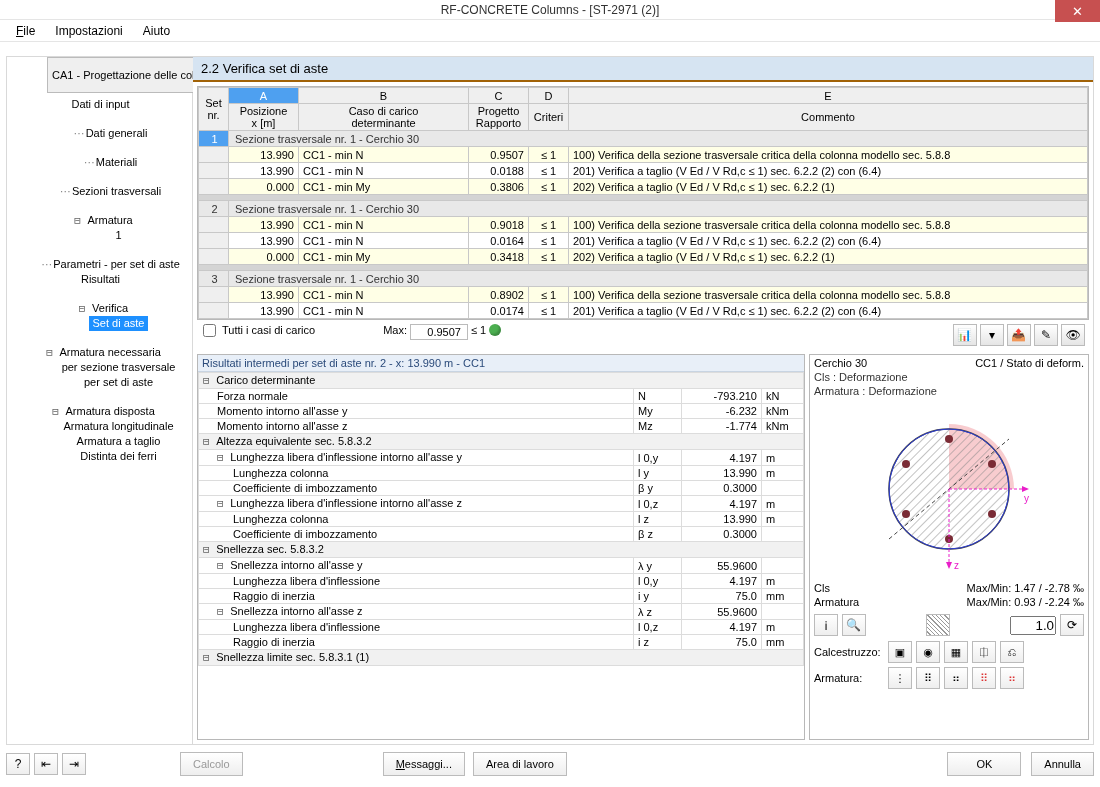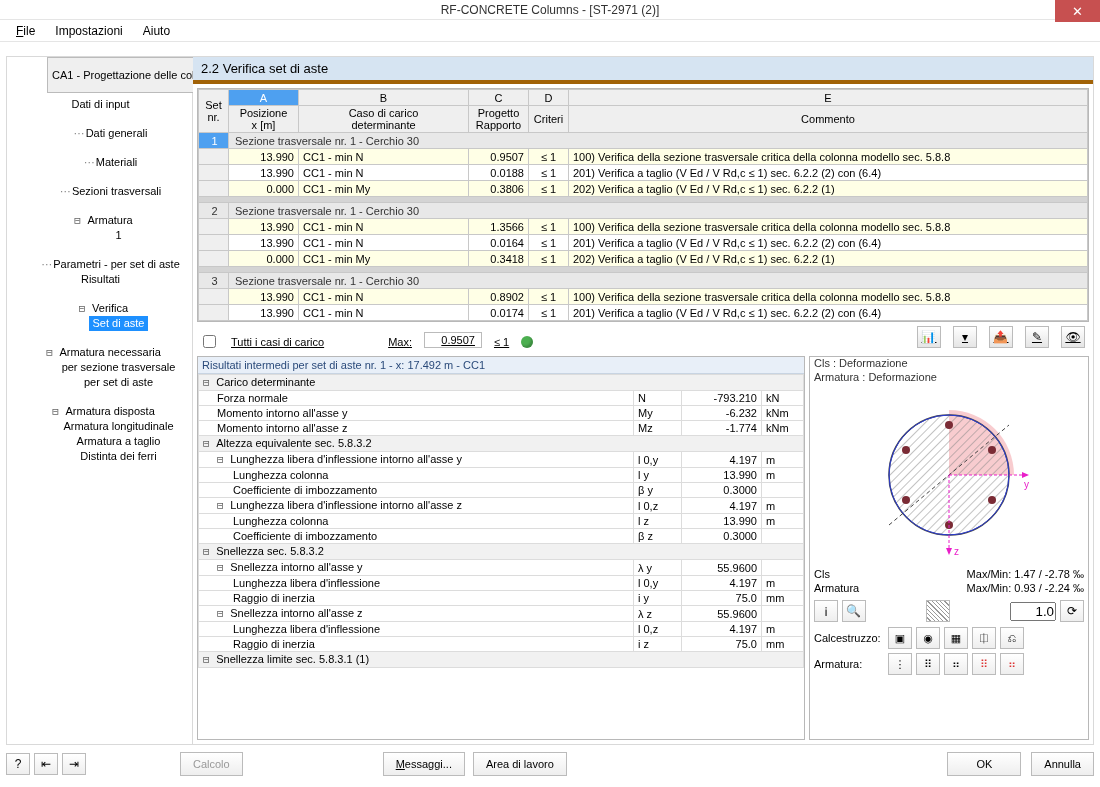--- a/index.html
+++ b/index.html
@@ -14,39 +14,39 @@
 .sidebar select { width: 100%; font-size: 11px; height: 36px; border: 1px solid #bbb; margin-left: 40px; }
 .tree { flex: 1; padding: 4px 2px; font-size: 11px; line-height: 15px; overflow: hidden; }
 .tree .row { white-space: nowrap; padding: 0 2px; text-align: center; }
 .tree .row.lvl1 { padding-left: 4px; }
 .tree .row.lvl2 { padding-left: 24px; margin-top: 14px; }
 .tree .row.lvl2 .dots::before { content: "⋯ "; color: #888; letter-spacing: -1px; }
 .tree .row.lvl3 { padding-left: 40px; }
 .tree .branch::before { content: "⊟ "; color: #666; font-family: monospace; margin-left: -14px; }
 .tree .sel { background: #1e90ff; color: #fff; padding: 0 4px; display: inline-block; }
 .main { flex: 1; display: flex; flex-direction: column; background: #fff; overflow: hidden; }
-.section-title { background: #d6e4f2; padding: 4px 8px; font-size: 13px; border-bottom: 4px solid #a16207; }
+.section-title { background: #d6e4f2; padding: 4px 8px; font-size: 13px; border-bottom: 2px solid #a16207; }
 .grid-area { padding: 4px; display: flex; flex-direction: column; }
 .grid { border: 1px solid #b8b8b8; }
 .grid table { border-collapse: collapse; width: 100%; font-size: 11px; }
 .grid th, .grid td { border: 1px solid #c8c8c8; padding: 1px 4px; height: 16px; }
 .grid th { background: #efefef; font-weight: normal; text-align: center; }
 .grid th.letter { background: #efefef; }
 .grid th.letter.active { background: #4ea0f0; color: #fff; }
 .grid td.seg-h { background: #d4d4d4; }
 .grid td.row-h { background: #efefef; text-align: center; }
 .grid td.row-h.active { background: #4ea0f0; color: #fff; }
 .grid td.num { text-align: right; background: #ffffe6; }
 .grid td.num.w { background: #fff; }
 .grid td.txt { text-align: left; background: #ffffe6; }
 .grid td.txt.w { background: #fff; }
 .grid td.ctr { text-align: center; background: #ffffe6; }
 .grid td.ctr.w { background: #fff; }
 .grid .sect-row td { background: #e8e8e8; color: #333; padding-left: 6px; }
-.ctrl-row { display: flex; align-items: flex-end; padding: 4px 4px 4px 6px; font-size: 11px; gap: 12px; text-decoration: underline; }
+.ctrl-row { display: flex; align-items: flex-start; padding: 4px 4px 4px 6px; font-size: 11px; gap: 3px; }
 .ctrl-row input[type=checkbox] { margin-right: 3px; }
 .ctrl-row .spacer { flex: 1; }
 .ctrl-row .valbox { border: 1px solid #bbb; padding: 1px 6px; text-align: right; width: 58px; background: #fff; }
 .icon-btn { width: 24px; height: 22px; border: 1px solid #bbb; background: linear-gradient(#fff,#e5e5e5); display: inline-flex; align-items: center; justify-content: center; font-size: 12px; }
 .ok-dot { width: 12px; height: 12px; border-radius: 50%; background: #4caf50; display: inline-block; box-shadow: inset -2px -2px 2px rgba(0,0,0,0.2); }
 .lower { display: flex; flex: 1; gap: 4px; padding: 0 4px 4px 4px; overflow: hidden; }
 .inter-panel { flex: 1; border: 1px solid #b8b8b8; display: flex; flex-direction: column; overflow: hidden; }
 .inter-panel .caption { font-size: 11px; color: #2a4a7a; padding: 2px 4px; background: #e8eff8; border-bottom: 1px solid #c8d4e2; }
 .inter-panel table { border-collapse: collapse; width: 100%; font-size: 11px; }
 .inter-panel td { border: 1px solid #dcdcdc; padding: 1px 4px; height: 15px; }
@@ -169,21 +169,21 @@
                 <td class="seg-h" colspan="6" style="height:6px;padding:0"></td>
               </tr>
           <tr class="sect-row">
                 <td class="row-h">2</td>
                 <td colspan="5">Sezione trasversale nr. 1 - Cerchio 30</td>
               </tr>
           <tr>
                 <td class="row-h"></td>
                 <td class="num">13.990</td>
                 <td class="txt">CC1 - min N</td>
-                <td class="num">1.3566</td>
+                <td class="num">0.9018</td>
                 <td class="ctr">≤ 1</td>
                 <td class="txt">100) Verifica della sezione trasversale critica della colonna modello sec. 5.8.8</td>
               </tr>
           <tr>
                 <td class="row-h"></td>
                 <td class="num w">13.990</td>
                 <td class="txt w">CC1 - min N</td>
                 <td class="num w">0.0164</td>
                 <td class="ctr w">≤ 1</td>
                 <td class="txt w">201) Verifica a taglio (V Ed / V Rd,c ≤ 1) sec. 6.2.2 (2) con (6.4)</td>
@@ -218,36 +218,36 @@
                 <td class="num w">0.0174</td>
                 <td class="ctr w">≤ 1</td>
                 <td class="txt w">201) Verifica a taglio (V Ed / V Rd,c ≤ 1) sec. 6.2.2 (2) con (6.4)</td>
               </tr>
         </tbody>
           </table>
       </div>
       <div class="ctrl-row">
         <input type="checkbox" style="">
           <span>Tutti i casi di carico</span>
-        <span style="margin-left:52px">Max:</span>
+        <span style="margin-left:65px">Max:</span>
         <span class="valbox">0.9507</span>
         <span>≤ 1</span>
         <span class="ok-dot"></span>
         <span class="spacer"></span>
         <span class="icon-btn">📊</span>
         <span class="icon-btn">▾</span>
         <span class="icon-btn">📤</span>
         <span class="icon-btn">✎</span>
         <span class="icon-btn">👁</span>
       </div>
     </div>
 
     <div class="lower">
       <div class="inter-panel">
-        <div class="caption">Risultati intermedi per set di aste nr. 1 - x: 17.492 m - CC1</div>
+        <div class="caption">Risultati intermedi per set di aste nr. 2 - x: 13.990 m - CC1</div>
         <table>
           <tbody>
               <tr>
                 <td class="grp exp" colspan="4">Carico determinante</td>
               </tr>
           <tr>
                 <td class="k ind1">Forza normale</td>
                 <td class="sym">N</td>
                 <td class="val">-793.210</td>
                 <td class="unit">kN</td>
@@ -343,20 +343,24 @@
                 <td class="unit">mm</td>
               </tr>
           <tr>
                 <td class="grp exp" colspan="4">Snellezza limite sec. 5.8.3.1 (1)</td>
               </tr>
         </tbody>
           </table>
       </div>
 
       <div class="right-panel">
+        <div class="rp-head">
+            <span>Cerchio 30</span>
+            <span>CC1 / Stato di deform.</span>
+          </div>
         <div class="rp-sub">Cls : Deformazione</div>
         <div class="rp-sub">Armatura : Deformazione</div>
         <div class="circle-area">
           <svg class="circle-svg" viewBox="0 0 170 170">
             <defs>
                 <pattern id="h" width="6" height="6" patternUnits="userSpaceOnUse" patternTransform="rotate(45)">
                   <line x1="0" y1="0" x2="0" y2="6" stroke="#888" stroke-width="1"></line>
                 </pattern>
               </defs>
             <path d="M 85 20 A 65 65 0 0 1 150 85 L 85 85 Z" fill="#f6bfc3" opacity="0.8"></path>

